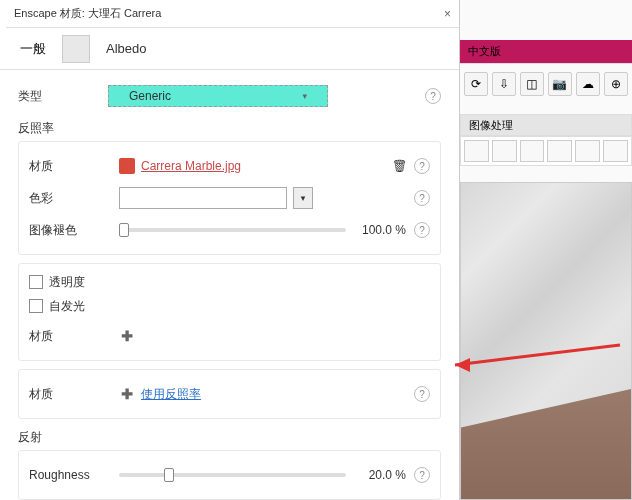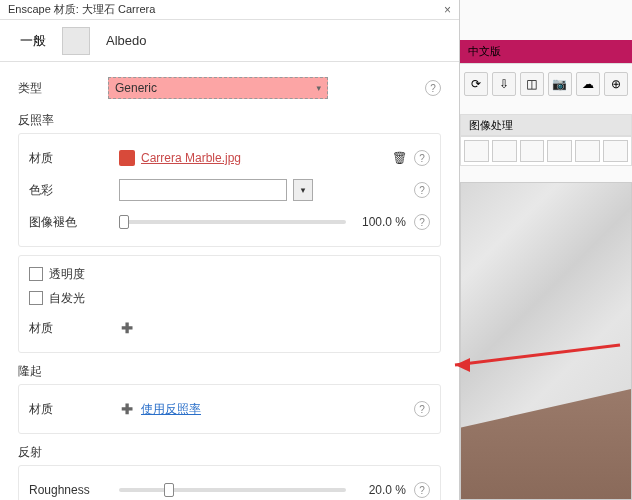--- a/index.html
+++ b/index.html
@@ -1,33 +1,33 @@
 <!DOCTYPE html>
 <html><head>
 <meta charset="utf-8">
 <style>
 * { box-sizing: border-box; margin: 0; padding: 0; font-family: "Microsoft YaHei", Arial, sans-serif; }
 body { background: #f0f0f0; width: 632px; height: 500px; overflow: hidden; position: relative; }
 
 .main-panel { position: absolute; left: 0; top: 0; width: 460px; height: 500px; background: #fff; border-right: 1px solid #ccc; }
 
-.title-bar { height: 20px; background: #fff; border-bottom: 1px solid #e0e0e0; padding: 0 8px; display: flex; align-items: center; font-size: 11px; color: #333; overflow: hidden; }
+.title-bar { height: 28px; background: #fff; border-bottom: 1px solid #e0e0e0; padding: 0 8px; display: flex; align-items: center; font-size: 11px; color: #333; overflow: hidden; margin-left: 6px; }
 .title-bar .close { margin-left: auto; font-size: 12px; color: #666; cursor: pointer; }
 
 .tabs { display: flex; align-items: center; height: 42px; border-bottom: 1px solid #e0e0e0; padding: 0 12px; gap: 8px; }
 .tab { font-size: 13px; color: #333; padding: 4px 8px; cursor: pointer; }
 .tab.active { color: #000; }
 .thumb { width: 28px; height: 28px; background: #e8e8e8; border: 1px solid #ccc; display: inline-block; }
 
 .content { padding: 8px 18px; font-size: 12px; color: #333; }
 .row { display: flex; align-items: center; min-height: 28px; margin: 4px 0; }
 .label { width: 90px; flex-shrink: 0; font-size: 12px; }
 .control-area { flex: 1; display: flex; align-items: center; gap: 6px; }
 
-.dropdown { border: 1px dashed #999; padding: 2px 6px; width: 220px; height: 22px; font-size: 12px; display: flex; align-items: center; justify-content: space-between; background: #fca5a5; }
+.dropdown { border: 1px dashed #999; padding: 2px 20px; width: 220px; height: 22px; font-size: 12px; display: flex; align-items: center; justify-content: space-between; background: #5eead4; }
 .dropdown .arrow { font-size: 9px; color: #666; }
 
 .section-title { font-size: 12px; color: #333; margin: 10px 0 4px 0; }
 .section-box { border: 1px solid #e8e8e8; border-radius: 3px; padding: 6px 10px; margin-bottom: 8px; }
 
 .file-link { color: #c94a4a; text-decoration: underline; font-size: 12px; cursor: pointer; }
 .file-icon { width: 16px; height: 16px; background: #d84a3a; border-radius: 2px; display: inline-block; }
 .trash { width: 14px; height: 14px; color: #333; cursor: pointer; margin-left: auto; }
 
 .color-swatch { width: 168px; height: 22px; border: 1px solid #aaa; background: #fff; }
@@ -127,21 +127,20 @@
         <span>自发光</span>
       </div>
       <div class="row">
         <span class="label">材质</span>
         <div class="control-area">
           <span class="plus-icon">✚</span>
         </div>
       </div>
     </div>
 
-    <div class="section-title">隆起</div>
     <div class="section-box">
       <div class="row">
         <span class="label">材质</span>
         <div class="control-area">
           <span class="plus-icon">✚</span>
           <span class="link-blue">使用反照率</span>
         </div>
         <span class="help-icon">?</span>
       </div>
     </div>

